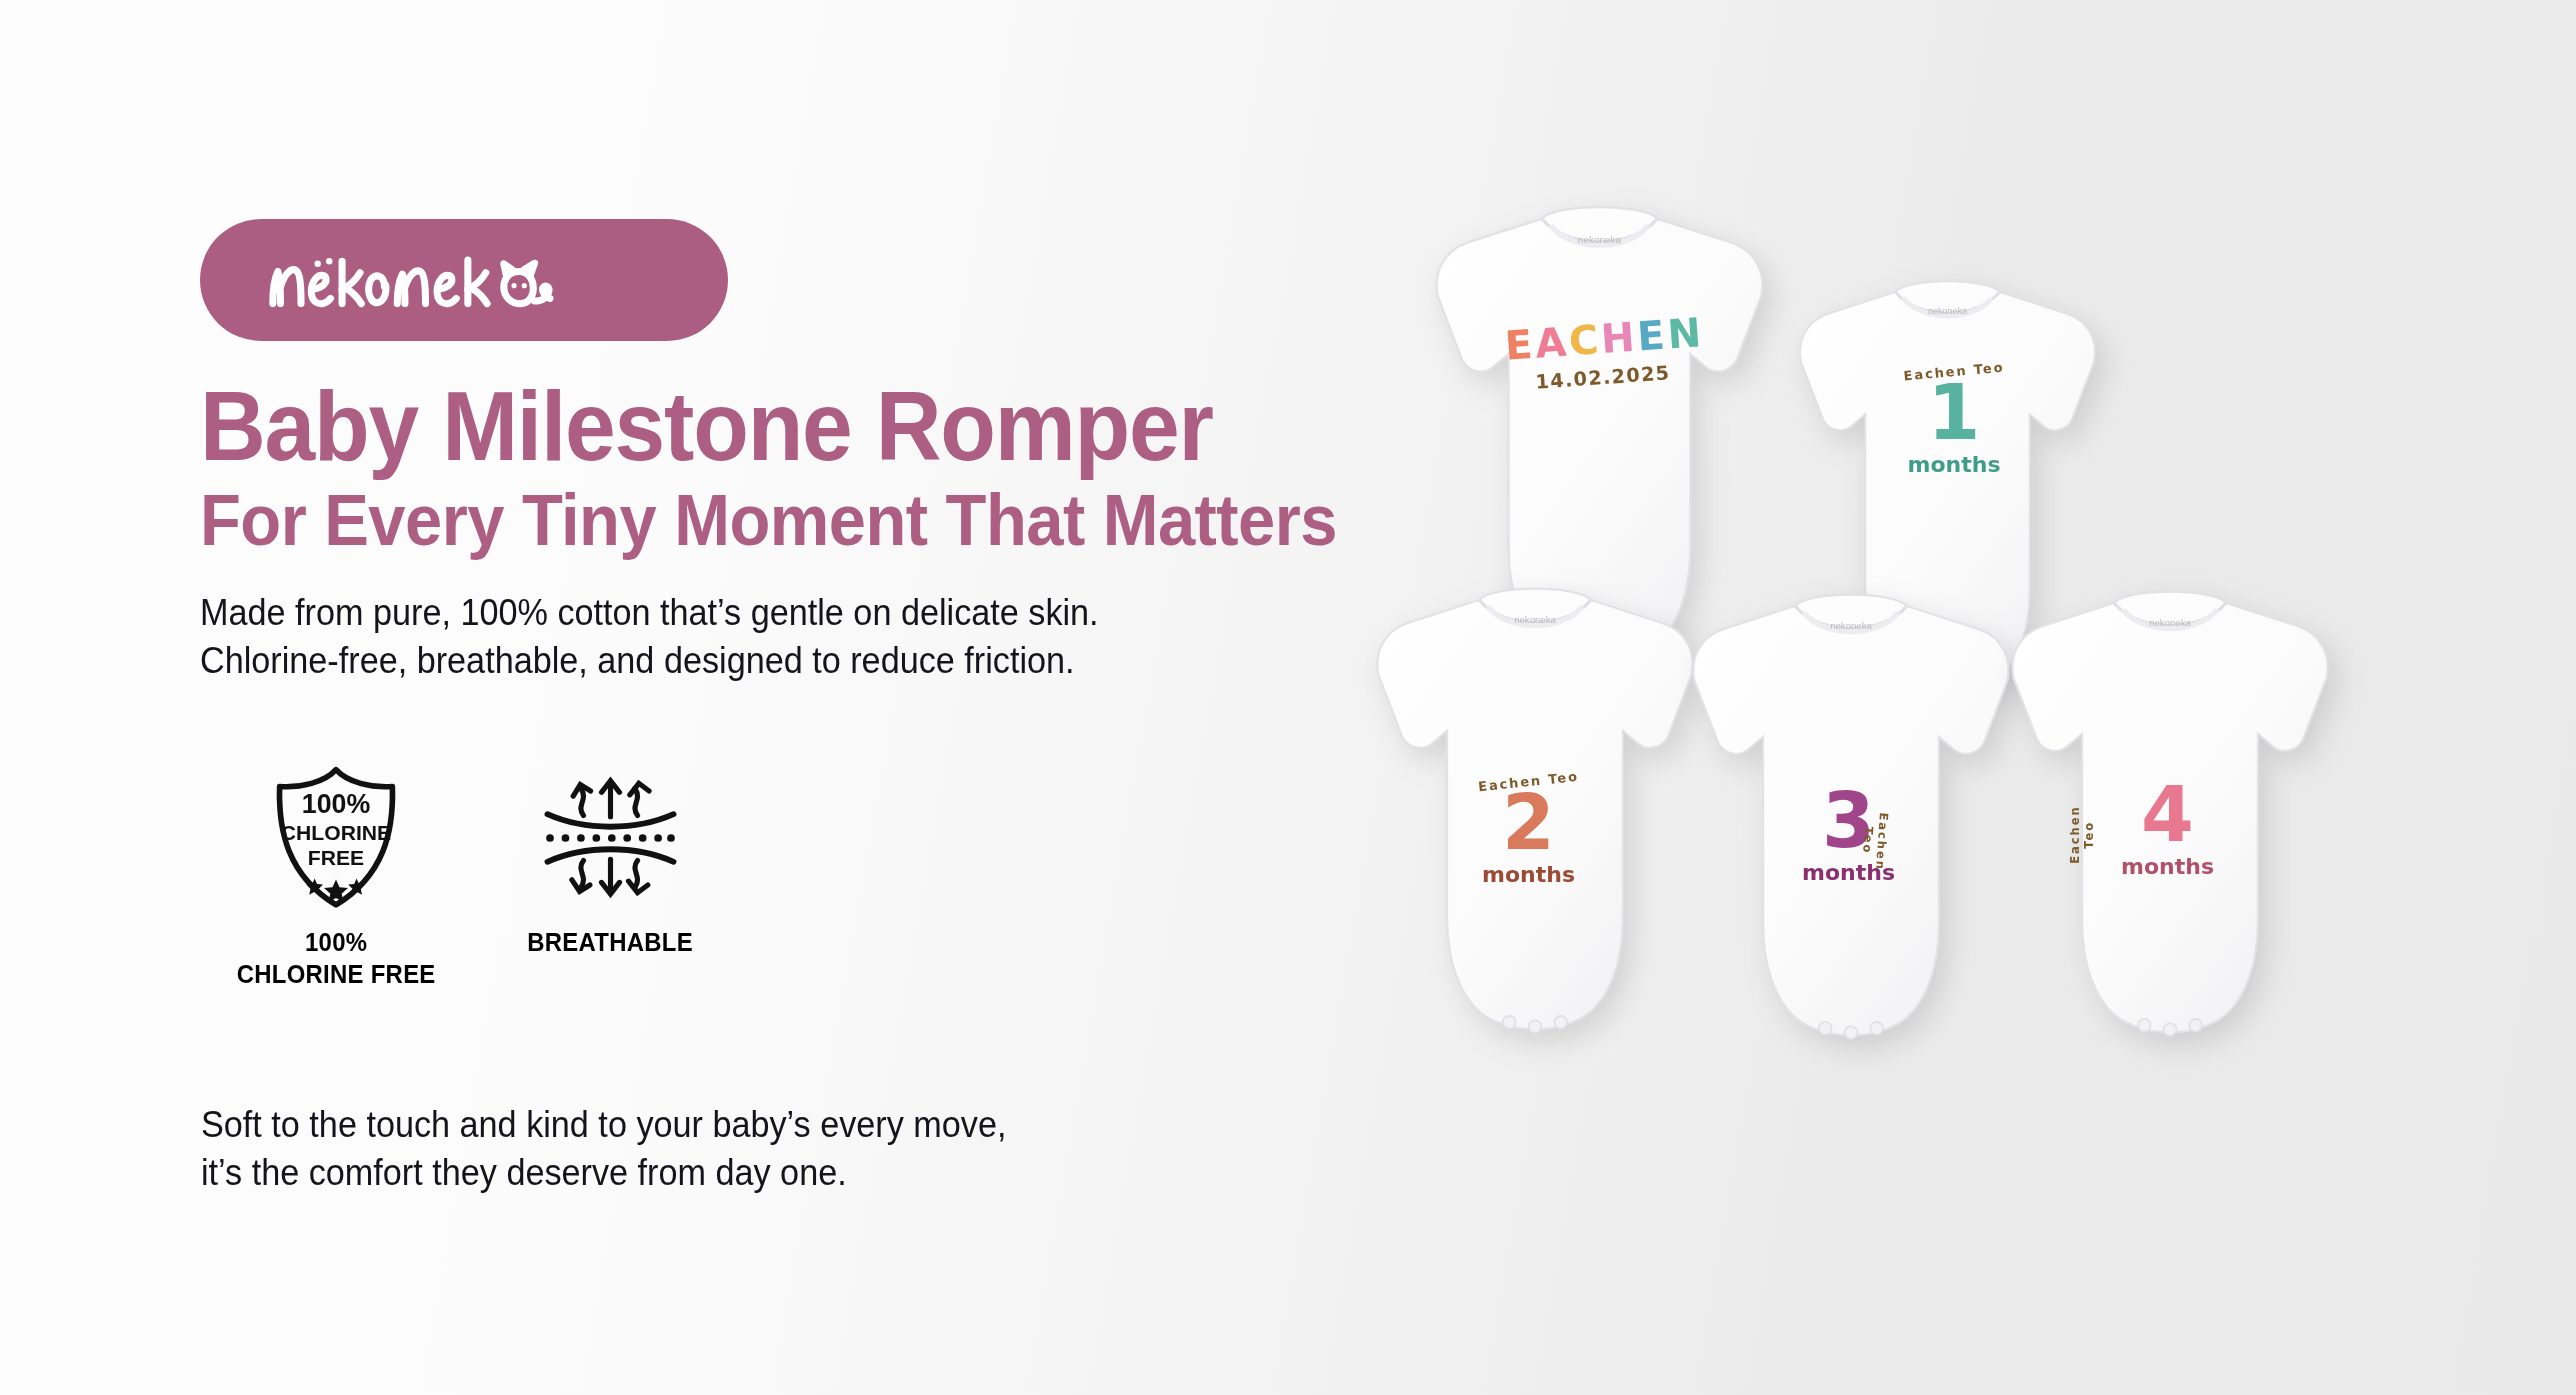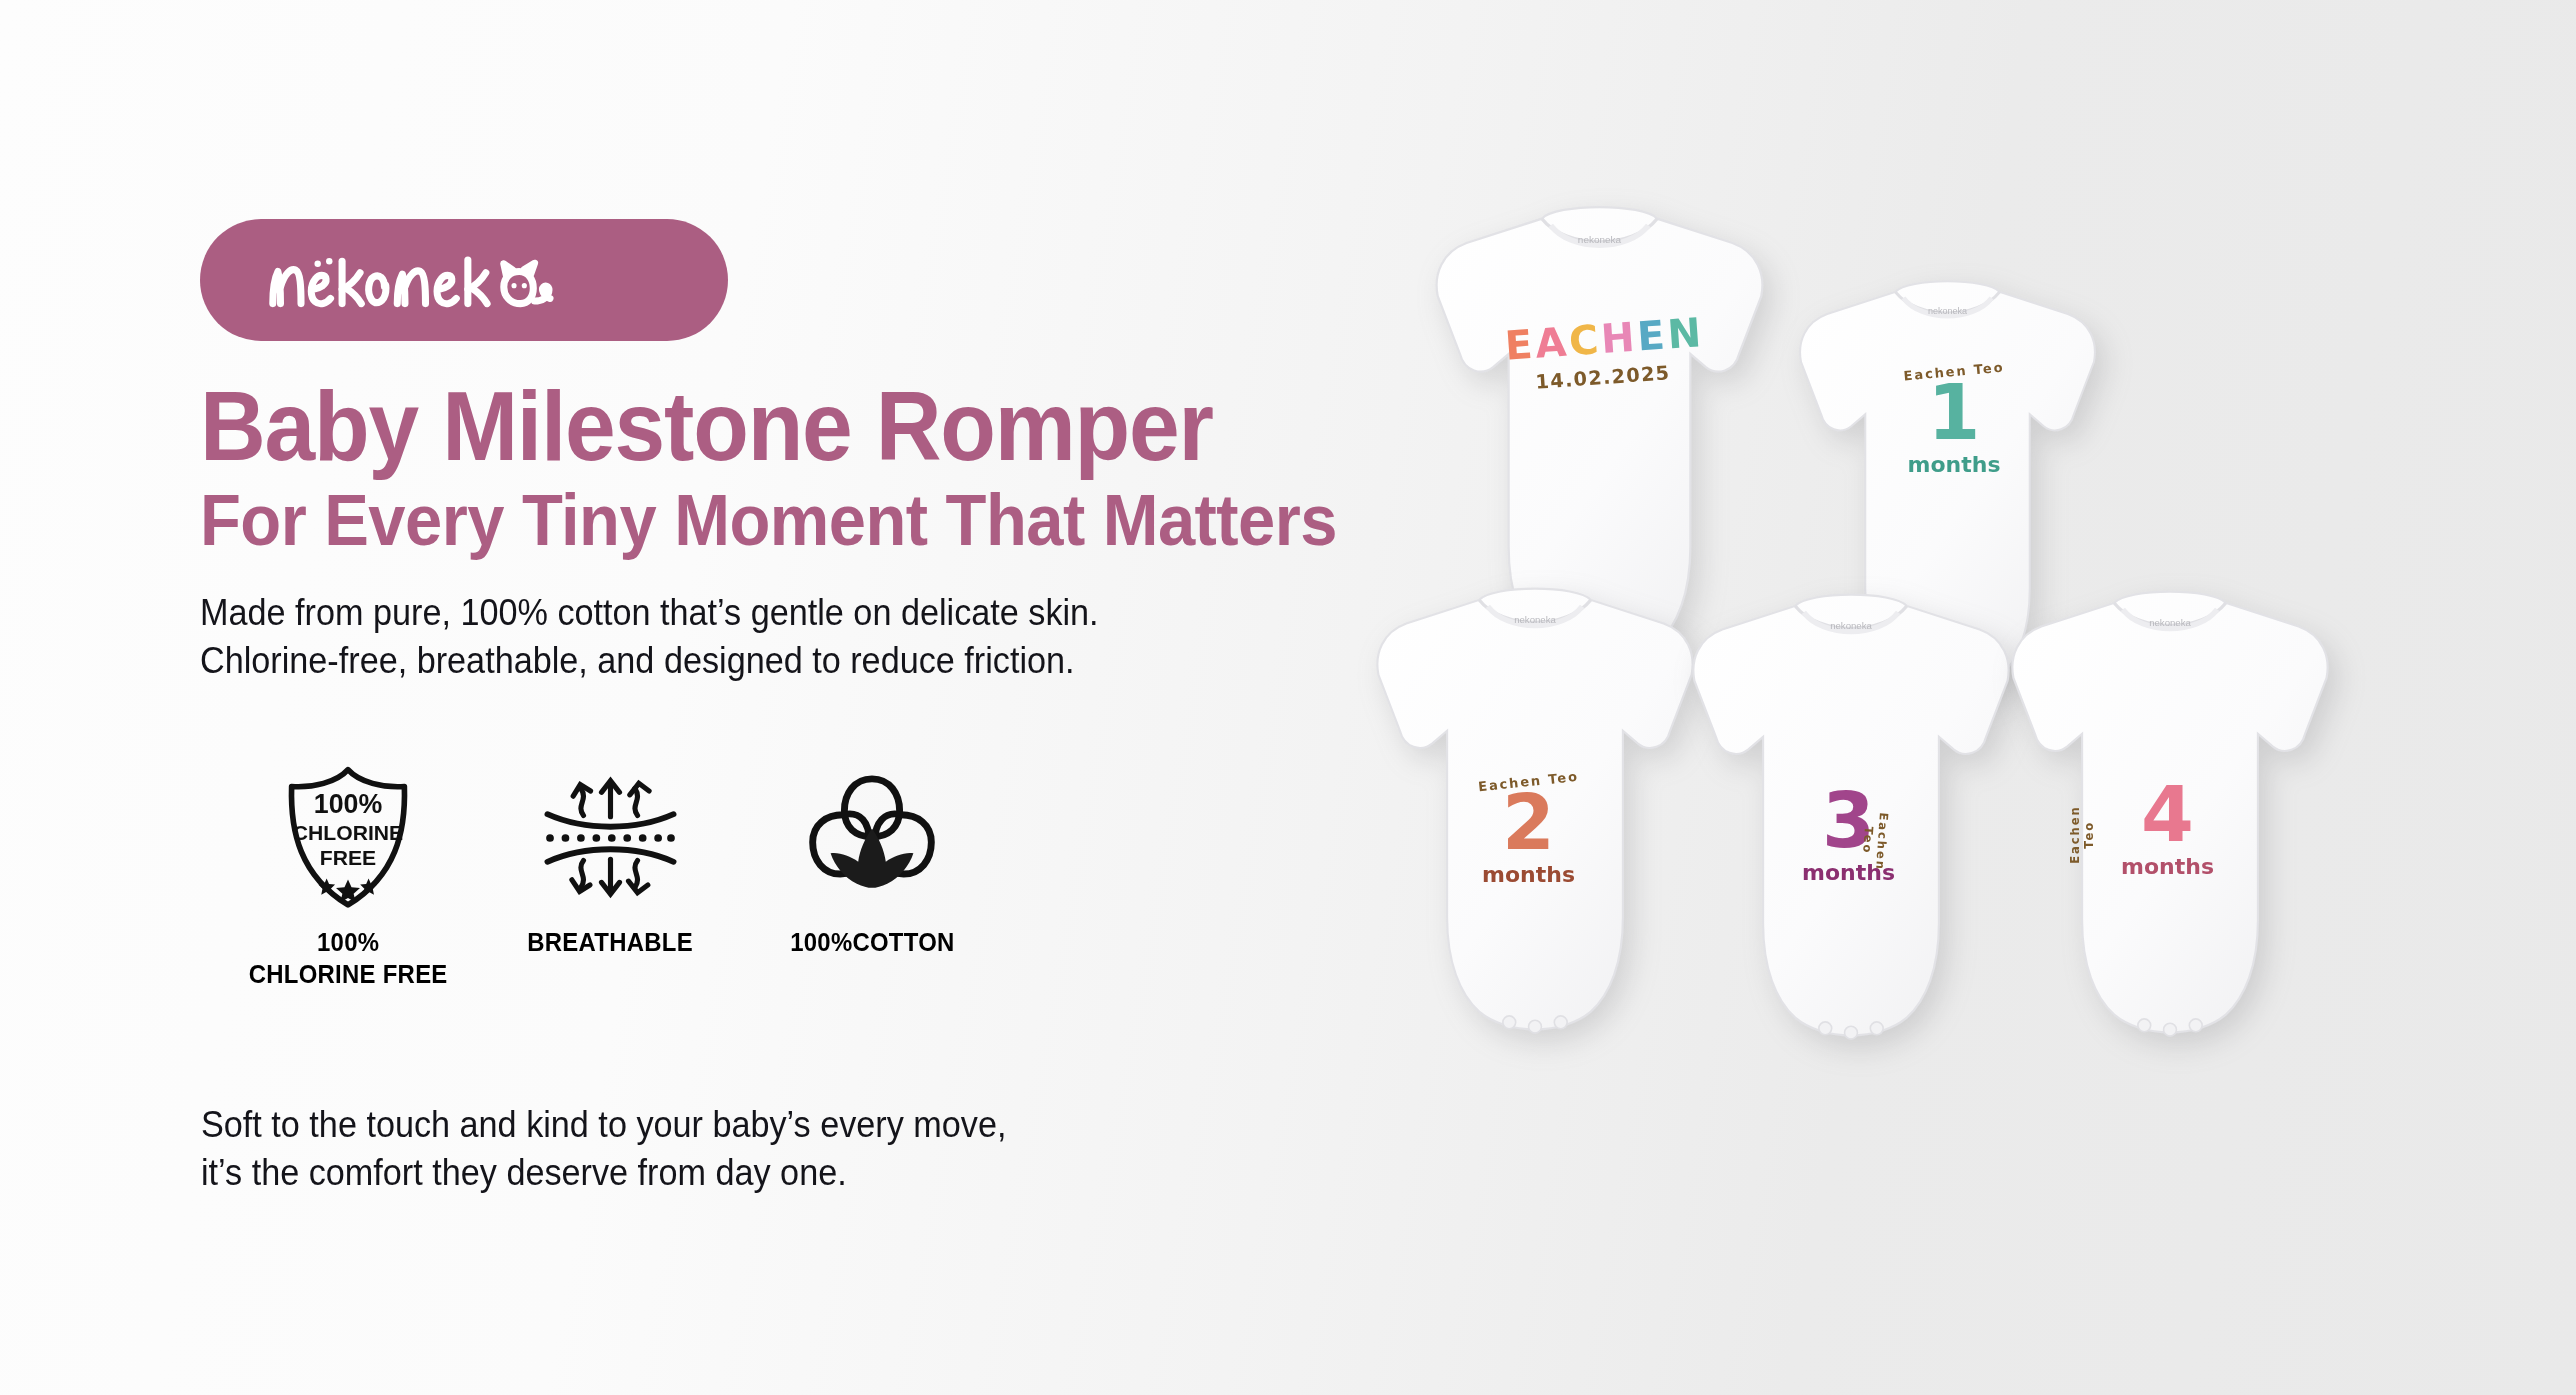--- a/index.html
+++ b/index.html
@@ -51,22 +51,22 @@
     margin-top:33px;
     font-size:36px; line-height:1.33; color:#14141a;
     font-family:"Liberation Sans Narrow","Liberation Sans",sans-serif;
     transform:scaleX(0.95); transform-origin:left center;
     white-space:nowrap;
   }
   .body-copy .line{ display:block; }
 
   
   .features{
-    position:absolute; left:219px; top:757px;
-    display:flex; align-items:flex-start; gap:4px;
+    position:absolute; left:207px; top:757px;
+    display:flex; align-items:flex-start; gap:16px;
   }
   .feature{
     width:258px; display:flex; flex-direction:column; align-items:center;
   }
   .feature .glyph{
     height:161px; display:flex; align-items:center; justify-content:center;
   }
   .feature .cap{
     margin-top:9px; text-align:center;
     font-size:26px; font-weight:700; color:#000; line-height:1.22;
@@ -207,35 +207,20 @@
           <path d="M162 150 C150 166 170 174 158 192"></path>
             <path d="M148 182 L162 200 L178 188"></path>
         </g>
       </svg>
     </div>
     <div class="cap">
       <span>BREATHABLE</span>
     </div>
   </div>
 
-  <div class="feature">
-    <div class="glyph">
-      <svg width="138" height="145" viewBox="0 0 200 210" xmlns="http://www.w3.org/2000/svg">
-        <g fill="none" stroke="#111" stroke-width="10">
-          <path d="M100 20 C126 20 140 42 140 66 C140 90 124 104 100 104 C76 104 60 90 60 66 C60 42 74 20 100 20Z"></path>
-          <path d="M58 72 C84 66 96 84 96 110 C96 140 78 158 54 158 C30 158 14 138 14 112 C14 86 34 72 58 72Z"></path>
-          <path d="M142 72 C118 66 104 84 104 110 C104 140 122 158 146 158 C170 158 186 138 186 112 C186 86 166 72 142 72Z"></path>
-        </g>
-        <path d="M100 92 C110 106 118 124 120 140 C132 132 148 126 160 128 C154 146 140 164 122 172 C114 176 106 178 100 178 C94 178 86 176 78 172 C60 164 46 146 40 128 C52 126 68 132 80 140 C82 124 90 106 100 92Z" fill="#1b1b1b"></path>
-      </svg>
-    </div>
-    <div class="cap">
-      <span>100%COTTON</span>
-    </div>
-  </div>
 
 </div>
 
 <div class="bottom-copy">
   <span class="line">Soft to the touch and kind to your baby’s every move,</span>
   <span class="line">it’s the comfort they deserve from day one.</span>
 </div>
 
 <div class="romper-stage">
 

